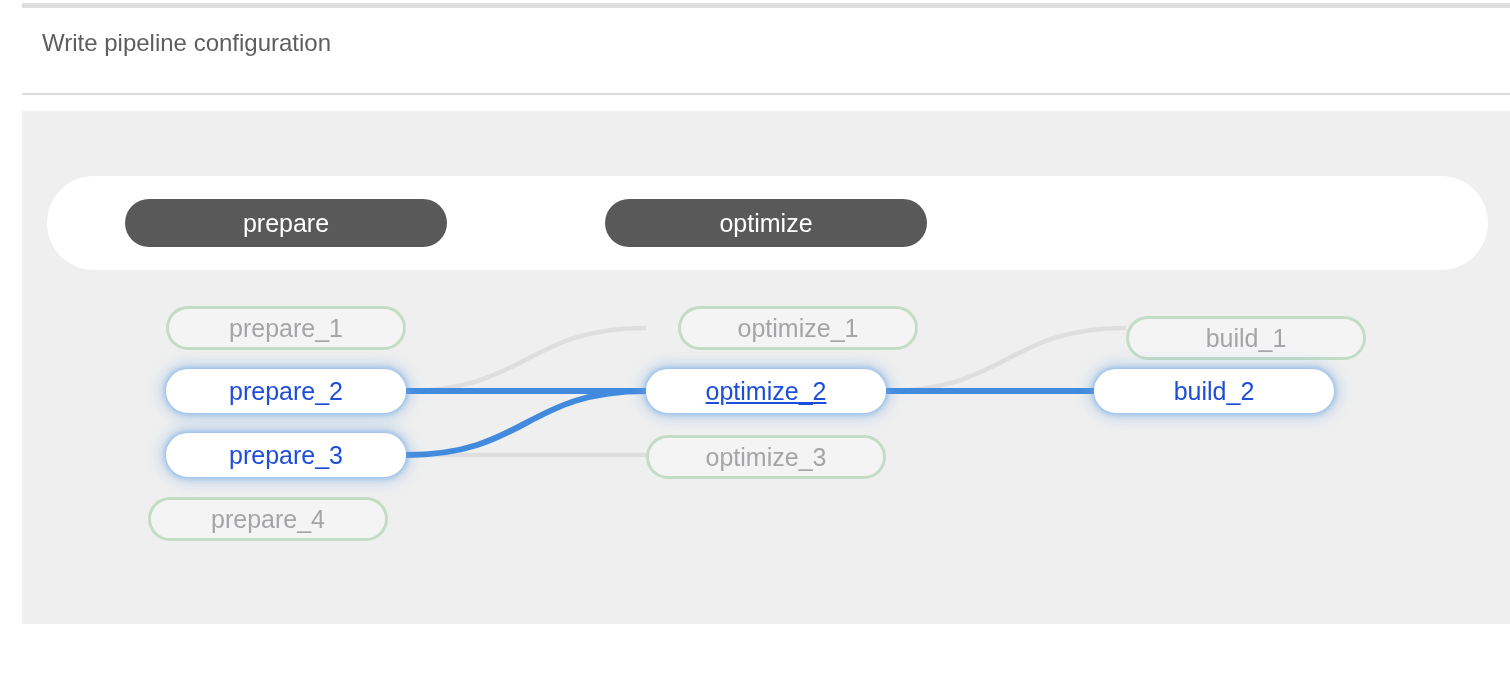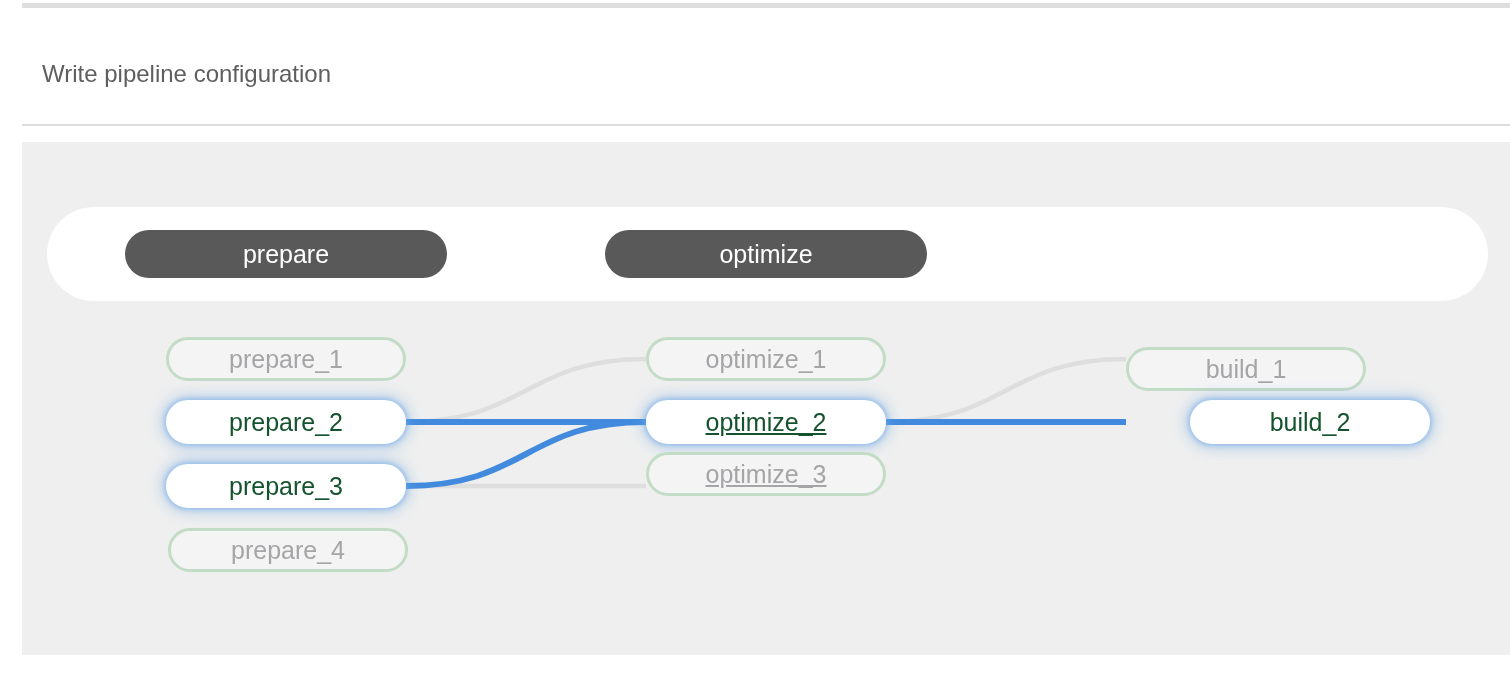--- a/index.html
+++ b/index.html
@@ -12,21 +12,21 @@
   
   .top-rule {
     margin-left: 22px;
     margin-top: 3px;
     height: 5px;
     background: #dedede;
   }
   
   .tab-bar {
     margin-left: 22px;
-    height: 118px;
+    height: 87px;
     display: flex;
     align-items: flex-end;
     border-bottom: 2px solid #dcdcdc;
   }
   .tab {
     height: 96px;
     display: flex;
     align-items: center;
     padding: 0 20px;
     font-size: 24px;
@@ -85,21 +85,21 @@
     cursor: pointer;
   }
   .job-node.dimmed {
     background: #f4f4f5;
     border: 3px solid #c3dcc6;
     color: #a5a5a7;
   }
   .job-node.highlighted {
     background: #ffffff;
     border: 3px solid #ffffff;
-    color: #14532d;
+    color: #1d4ed8;
     box-shadow: 0 0 4px 2px rgba(110,168,229,0.50),
                 0 0 14px 5px rgba(110,168,229,0.38);
   }
 </style>
 </head>
 <body>
 
 <div class="top-rule"></div>
 
 <nav class="tab-bar">
@@ -115,20 +115,20 @@
       <path d="M 384,344 L 624,344" fill="none" stroke="#dedede" stroke-width="4.5"></path>
       <path d="M 864,280 C 984,280 984,217 1104,217" fill="none" stroke="#dedede" stroke-width="4.5"></path>
       <path d="M 384,280 L 624,280" fill="none" stroke="#418add" stroke-width="6"></path>
       <path d="M 384,344 C 504,344 504,280 624,280" fill="none" stroke="#418add" stroke-width="6"></path>
       <path d="M 864,280 L 1104,280" fill="none" stroke="#418add" stroke-width="6"></path>
     </svg>
   <div id="nodes-layer">
       <div class="job-node dimmed" style="left: 144px; top: 195px;">prepare_1</div>
       <div class="job-node highlighted" style="left: 144px; top: 258px;">prepare_2</div>
       <div class="job-node highlighted" style="left: 144px; top: 322px;">prepare_3</div>
-      <div class="job-node dimmed" style="left: 146px; top: 386px;">prepare_4</div>
-      <div class="job-node dimmed" style="left: 624px; top: 195px;">optimize_1</div>
+      <div class="job-node dimmed" style="left: 126px; top: 386px;">prepare_4</div>
+      <div class="job-node dimmed" style="left: 656px; top: 195px;">optimize_1</div>
       <div class="job-node highlighted" style="left: 624px; top: 258px; text-decoration: underline;">optimize_2</div>
-      <div class="job-node dimmed" style="left: 624px; top: 310px; text-decoration: underline;">optimize_3</div>
+      <div class="job-node dimmed" style="left: 624px; top: 324px;">optimize_3</div>
       <div class="job-node dimmed" style="left: 1104px; top: 205px;">build_1</div>
-      <div class="job-node highlighted" style="left: 1168px; top: 258px;">build_2</div>
+      <div class="job-node highlighted" style="left: 1072px; top: 258px;">build_2</div>
     </div>
 </div>
 
 </body></html>

